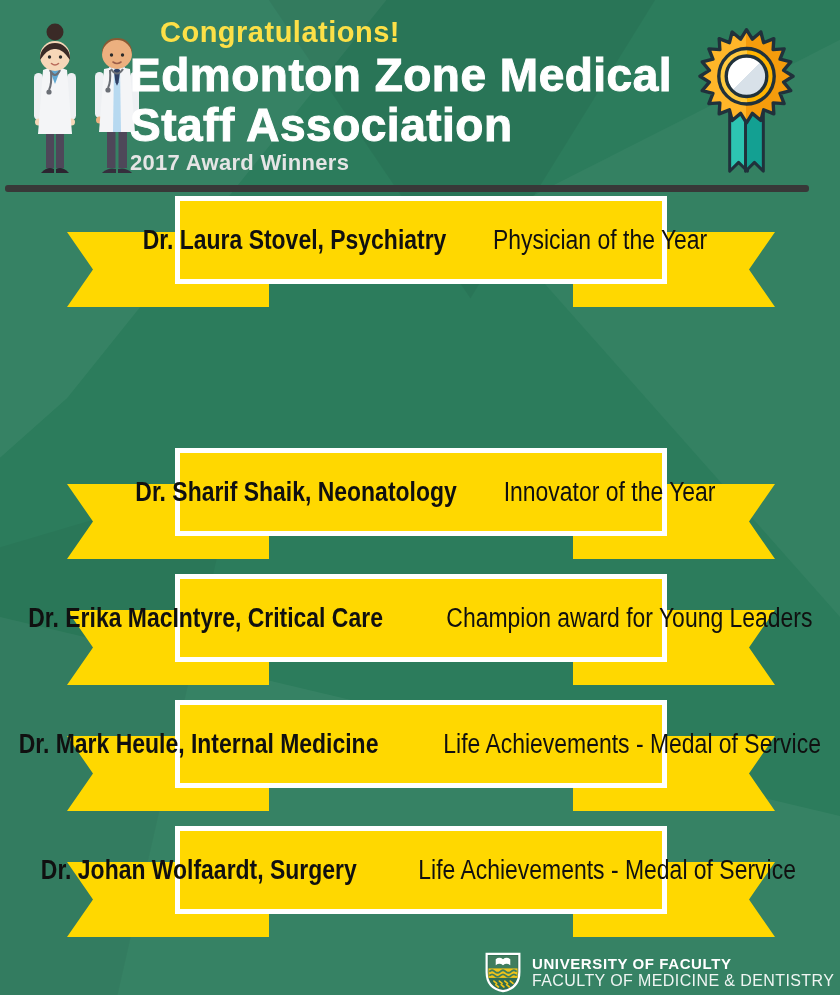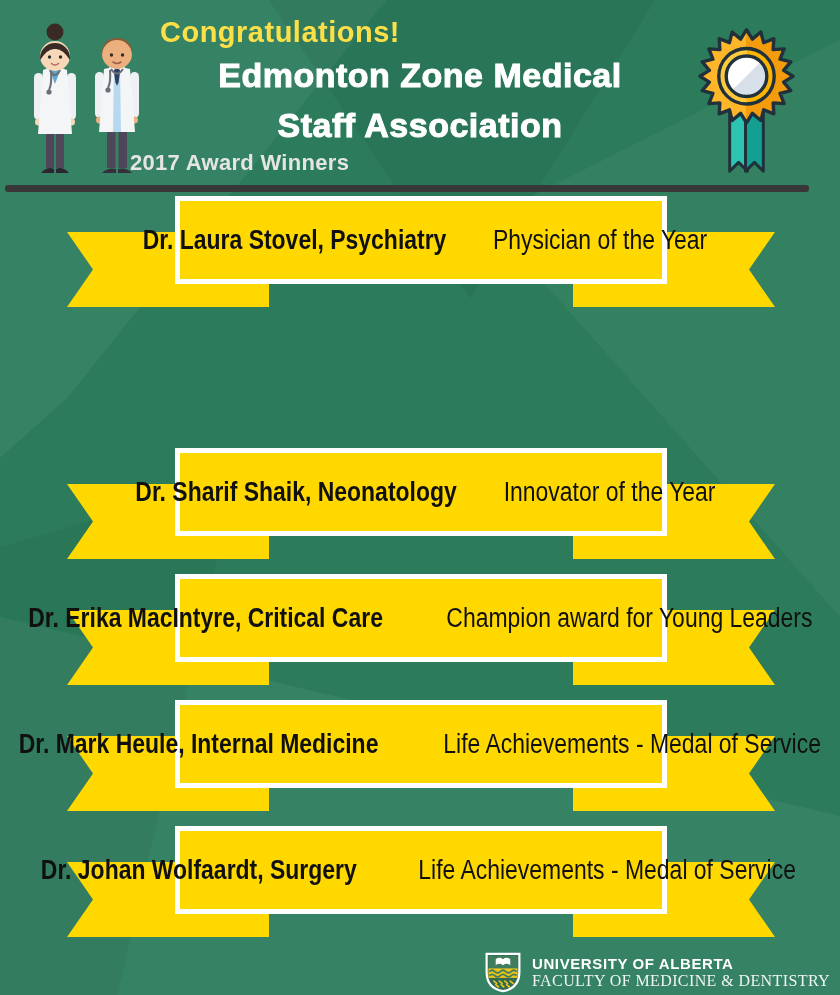--- a/index.html
+++ b/index.html
@@ -13,22 +13,22 @@
   .bg2{background:rgba(255,255,255,.04);clip-path:polygon(58% 22%,100% 4%,100% 62%);}
   .bg3{background:rgba(255,255,255,.05);clip-path:polygon(0 62%,100% 82%,100% 100%,0 100%);}
   .bg4{background:rgba(0,0,0,.05);clip-path:polygon(32% 0,78% 0,56% 30%);}
   .bg5{background:rgba(0,0,0,.04);clip-path:polygon(0 55%,28% 48%,14% 100%,0 100%);}
 
   .congrats{
     position:absolute;left:160px;top:16px;color:#fde047;
     font-size:29px;font-weight:bold;letter-spacing:.5px;
   }
   .title{
-    position:absolute;left:130px;right:130px;top:50px;text-align:center;
-    color:#fff;font-size:34px;font-weight:bold;line-height:50px;letter-spacing:.5px;
+    position:absolute;left:130px;right:130px;top:50px;
+    color:#fff;font-size:46px;font-weight:bold;line-height:50px;letter-spacing:.5px;
     -webkit-text-stroke:1px #fff;
   }
   .subtitle{
     position:absolute;left:130px;right:130px;top:150px;text-align:left;
     color:#e5e5e5;font-size:22px;font-weight:bold;letter-spacing:.3px;
   }
   .divider{
     position:absolute;left:5px;top:185px;width:804px;height:7px;
     background:#383838;border-radius:3px;
   }
@@ -47,21 +47,21 @@
   }
   .plate .name{display:inline-block;white-space:nowrap;transform:scaleX(.85);
     font-size:27px;font-weight:bold;line-height:34px;}
   .plate .award{display:inline-block;white-space:nowrap;transform:scaleX(.85);
     font-size:27px;font-weight:normal;line-height:34px;}
 
   .footer{position:absolute;left:483px;top:951px;display:flex;align-items:center;}
   .footer .shield{width:40px;height:42px;flex:0 0 auto;}
   .footer .orgtext{margin-left:9px;color:#fff;}
   .footer .org1{font-size:15px;font-weight:bold;letter-spacing:.6px;line-height:17px;}
-  .footer .org2{font-size:16px;font-weight:normal;letter-spacing:.4px;line-height:18px;opacity:.92;font-family:Liberation Serif, serif;}
+  .footer .org2{font-size:16px;font-weight:normal;letter-spacing:.4px;line-height:18px;opacity:.92;}
 </style>
 </head>
 <body>
 
 <div style="--yellow:#ffd800;position:absolute;inset:0;">
 
   <div class="bg-poly bg1"></div>
   <div class="bg-poly bg2"></div>
   <div class="bg-poly bg3"></div>
   <div class="bg-poly bg4"></div>
@@ -207,18 +207,18 @@
         <path d="M12,33 l3,2.5"></path>
           <path d="M18,33 l3,2.5"></path>
           <path d="M24,33 l3,2.5"></path>
           <path d="M30,33 l3,2.5"></path>
         <path d="M14,37 l3,2.5"></path>
           <path d="M20,37 l3,2.5"></path>
           <path d="M26,37 l3,2.5"></path>
       </g>
     </svg>
     <div class="orgtext">
-      <div class="org1">UNIVERSITY OF ALBERTA</div>
+      <div class="org1">UNIVERSITY OF FACULTY</div>
       <div class="org2">FACULTY OF MEDICINE &amp; DENTISTRY</div>
     </div>
   </div>
 
 </div>
 
 </body></html>

